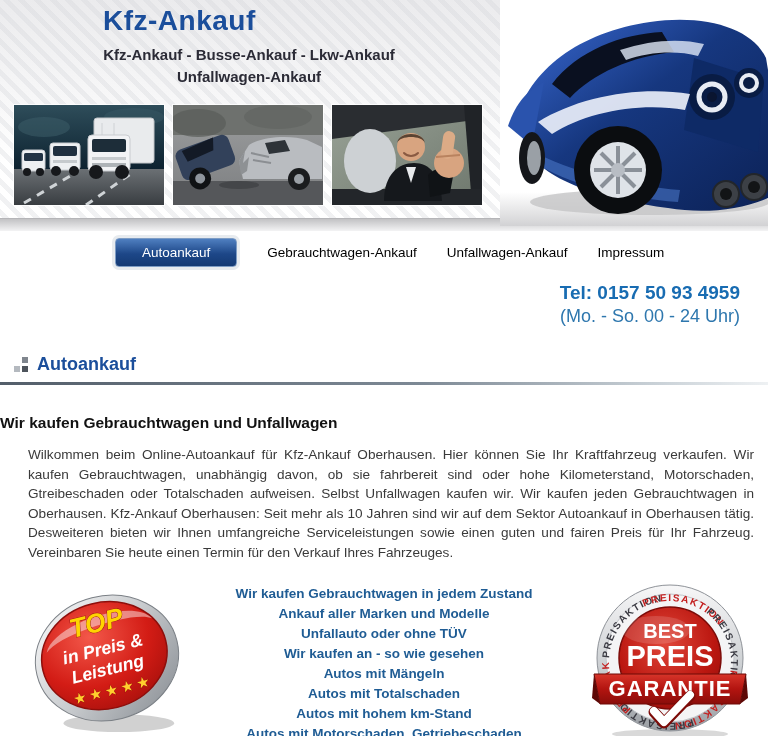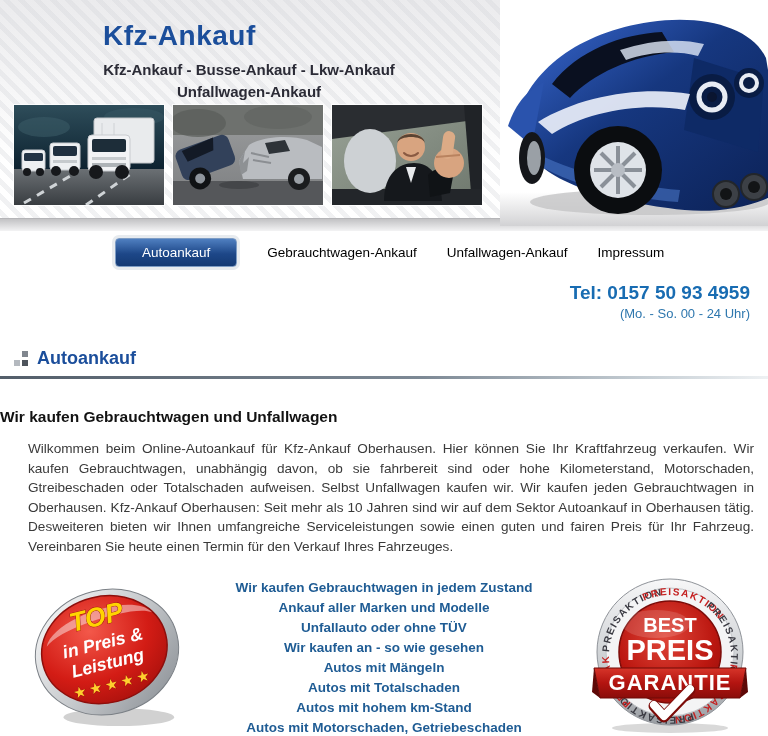--- a/index.html
+++ b/index.html
@@ -10,21 +10,21 @@
   }
   svg text { font-family:"Liberation Sans","DejaVu Sans",sans-serif; }
 
   
   .header {
     position:relative; height:231px;
     background:
       repeating-linear-gradient(45deg, rgba(208,210,215,0.30) 0 5px, rgba(255,255,255,0) 5px 11px),
       linear-gradient(#ebebed, #ffffff 70%);
   }
-  .brand { position:absolute; left:103px; top:20px; width:292px; }
+  .brand { position:absolute; left:103px; top:5px; width:292px; }
   .brand-title {
     font-size:28px; font-weight:bold; color:#1b4e9b; letter-spacing:0.5px;
   }
   .brand-sub {
     margin-top:5px; text-align:center; font-size:15px; font-weight:bold; color:#2b2b36;
   }
   .brand-sub.first { margin-top:9px; }
   .photos { position:absolute; left:14px; top:105px; display:flex; gap:9px; }
   .photo { width:150px; height:100px; display:block; box-shadow:0 0 0 1px rgba(255,255,255,0.8); }
   .car-hero { position:absolute; right:0; top:0; width:268px; height:226px; z-index:2; }
@@ -41,23 +41,23 @@
   .nav-btn {
     display:inline-block; padding:6px 26px; cursor:pointer;
     background:linear-gradient(#4f7fc0,#1d4788 55%,#143a74);
     border:1px solid #7d9cc4; border-radius:4px;
     box-shadow:0 0 0 3px #e7ebef, 0 1px 2px rgba(0,0,0,0.3);
     color:#ffffff; font-size:13.5px; text-decoration:none;
   }
   .nav-link { color:#000000; font-size:13.5px; text-decoration:none; cursor:pointer; }
 
   
-  .tel-block { text-align:right; padding-right:18px; margin-top:9px; }
+  .tel-block { text-align:right; padding-right:28px; margin-top:9px; }
   .tel { font-size:19px; font-weight:bold; color:#186cb2; cursor:pointer; }
-  .hours { font-size:13px; color:#2e77ae; margin-top:2px; }
+  .hours { font-size:18px; color:#2e77ae; margin-top:2px; }
 
   
   .section-head { display:flex; align-items:center; gap:8px; margin:27px 0 0 14px; }
   .blocks-icon { position:relative; width:15px; height:15px; }
   .blocks-icon i { position:absolute; width:6px; height:6px; display:block; }
   .blocks-icon .b1 { left:8px; top:0;  background:#80868e; }
   .blocks-icon .b2 { left:0;  top:9px; background:#b4b9bf; }
   .blocks-icon .b3 { left:8px; top:9px; background:#4e545c; }
   .section-title { font-size:18px; font-weight:bold; color:#1b4e9b; }
   .heading-rule {

